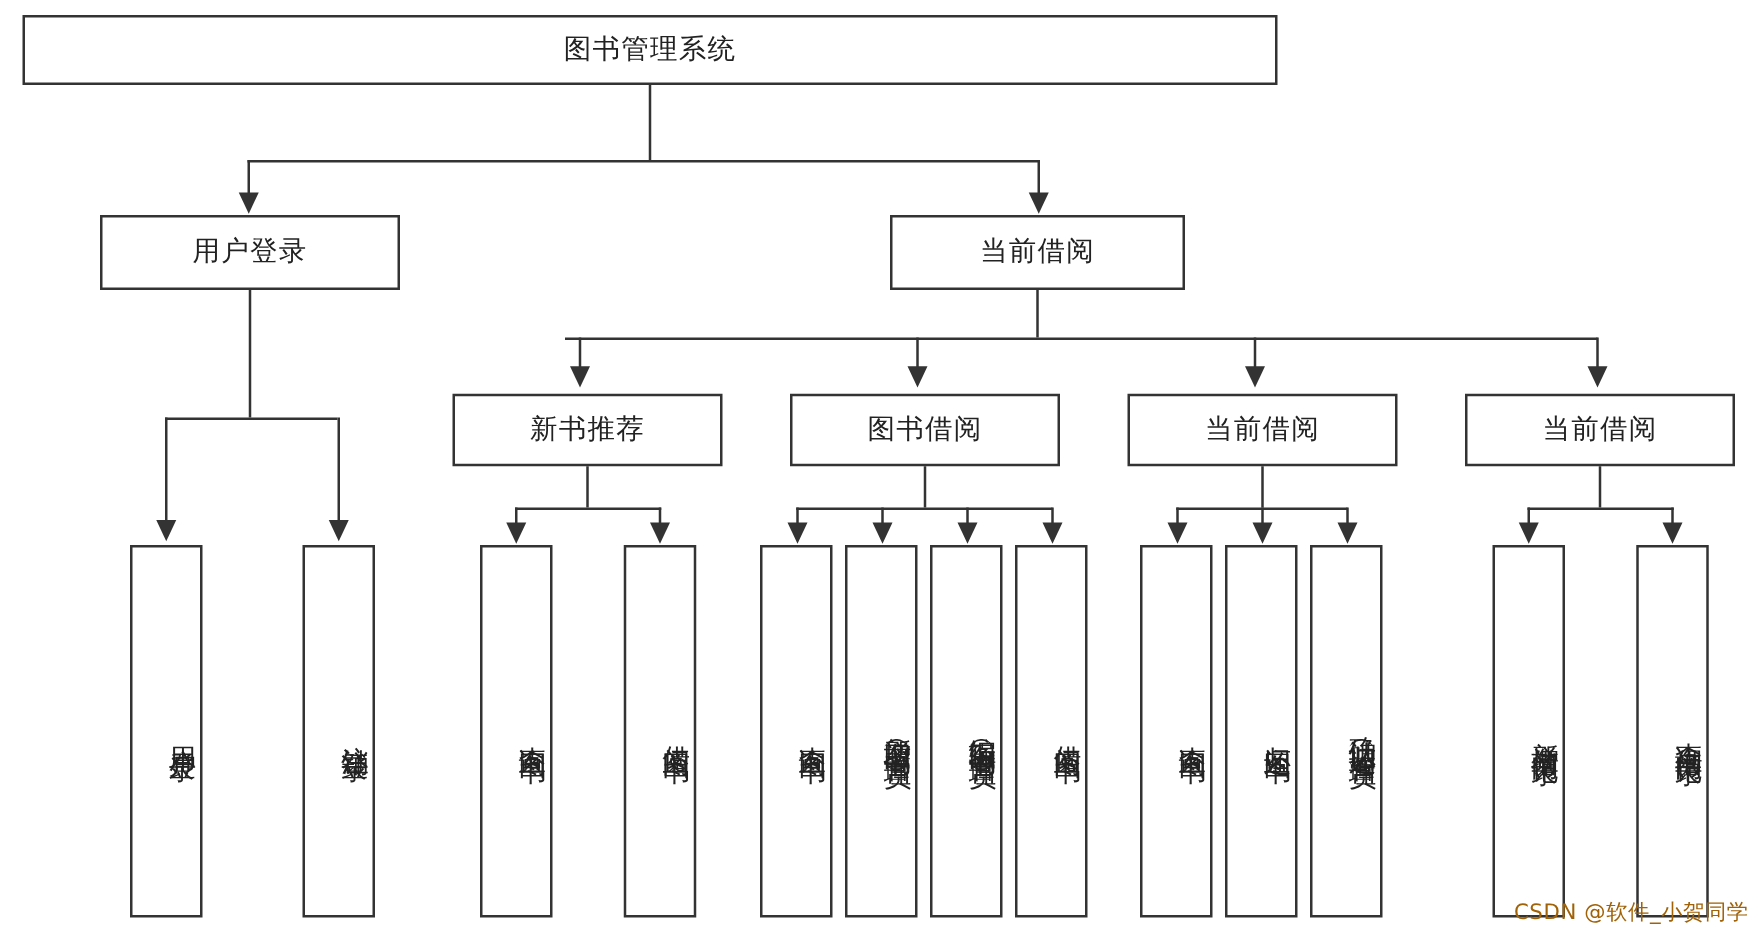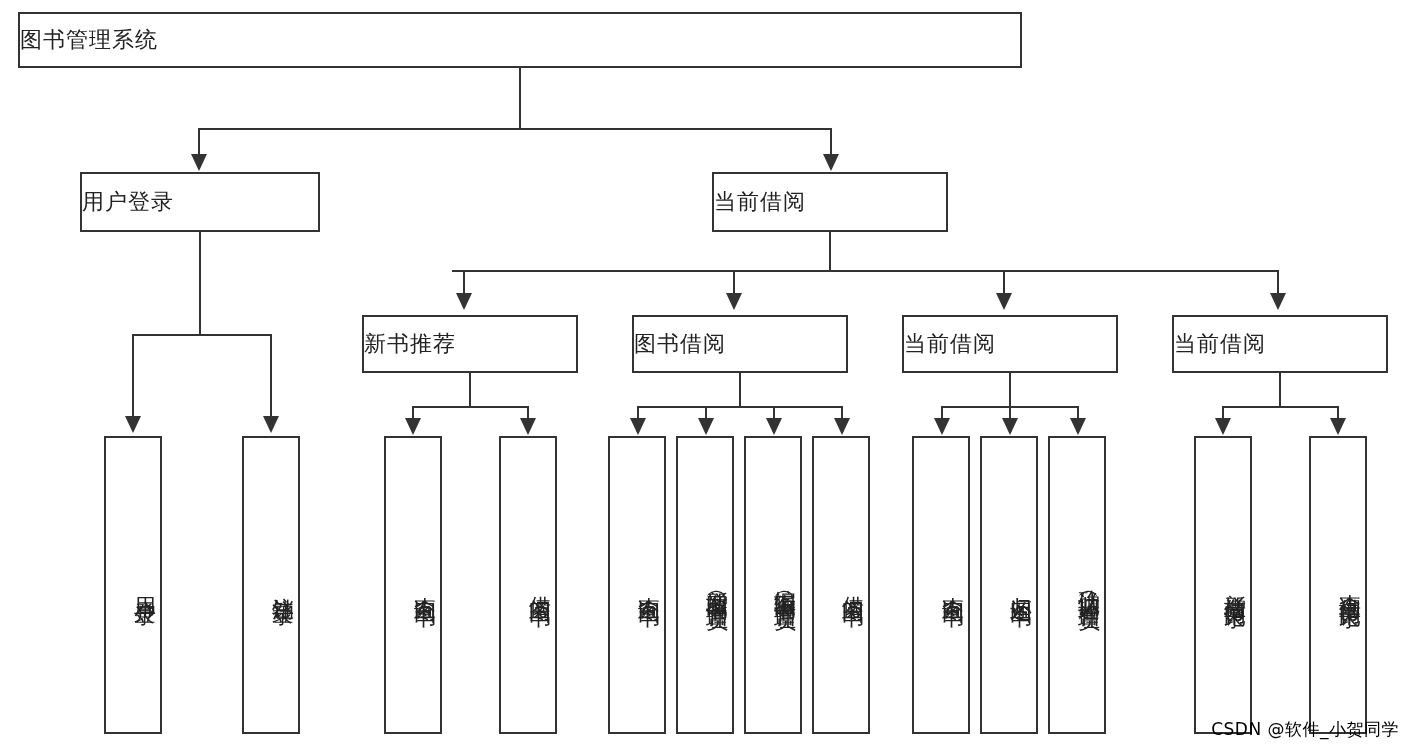--- a/index.html
+++ b/index.html
@@ -18,21 +18,21 @@
     background: #ffffff;
     overflow: hidden;
   }
   .node {
     position: absolute;
     box-sizing: border-box;
     border: 2px solid #333333;
     background: #ffffff;
     display: flex;
     align-items: center;
-    justify-content: flex-start;
+    justify-content: center;
     color: #222222;
     text-align: center;
   }
   .node.horiz {
     font-size: 22px;
     letter-spacing: 1px;
     line-height: 1.2;
   }
   .node.vert {
     writing-mode: vertical-rl;
@@ -66,21 +66,21 @@
     height: 0;
     border-left: 8px solid transparent;
     border-right: 8px solid transparent;
     border-top: 17px solid #333333;
   }
   .watermark {
     position: absolute;
     right: 6px;
     bottom: 6px;
     font-size: 17px;
-    color: #000000;
+    color: #a16207;
     white-space: nowrap;
     letter-spacing: 0.5px;
   }
 </style>
 </head>
 <body>
 
 <div id="canvas">
 
   <div class="node horiz" style="left:18px; top:12px; width:1004px; height:56px;">

